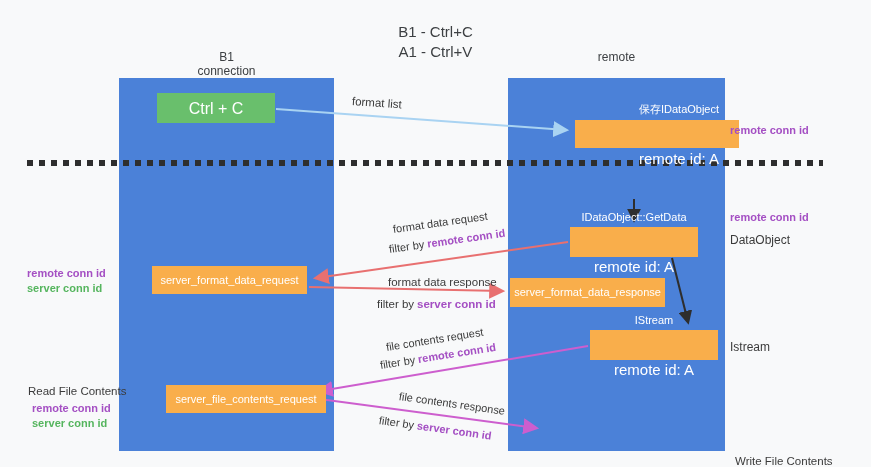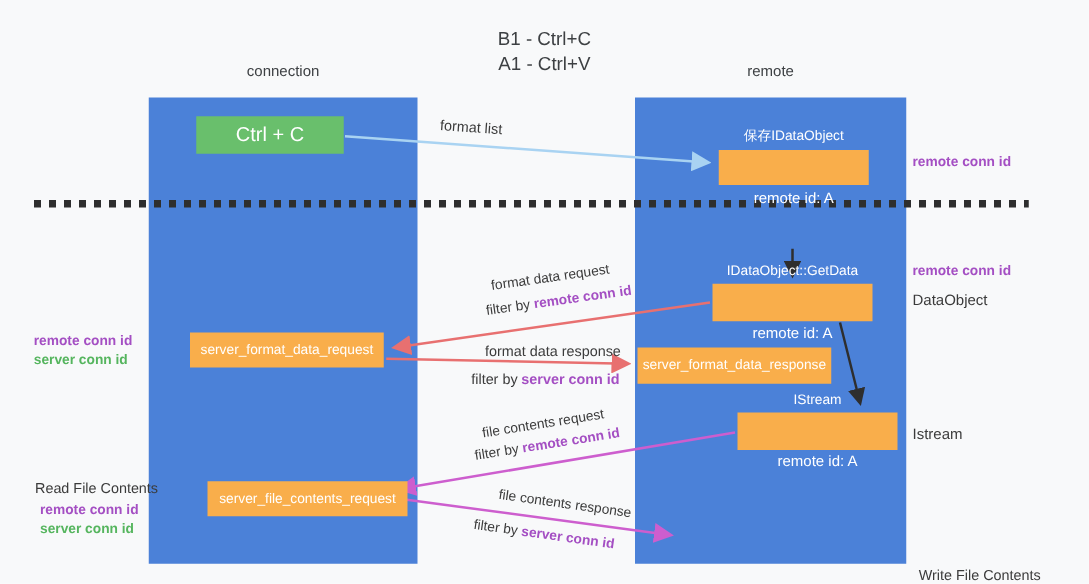--- a/index.html
+++ b/index.html
@@ -13,21 +13,21 @@
   .diagram{position:relative;width:871px;height:467px;background:var(--bg);overflow:hidden;}
   .abs{position:absolute;}
   .title{top:22px;left:0;width:871px;text-align:center;font-size:15px;line-height:20px;color:var(--text-dark);}
   .lifeline-header{text-align:center;font-size:12px;line-height:14px;color:var(--text-dark);}
   .column{background:var(--column-blue);}
   .dashline{height:6px;background:repeating-linear-gradient(90deg,var(--dash) 0 6px,transparent 6px 12px);}
   .node{display:flex;flex-direction:column;align-items:center;justify-content:center;
         color:#fff;font-size:11px;line-height:13px;text-align:center;}
   .node.green{background:var(--box-green);font-size:16px;}
   .node.orange{background:var(--box-orange);}
-  .node .l2{font-size:12px;margin-top:36px;}
+  .node .l2{font-size:15px;margin-top:36px;}
   .mlabel{font-size:11px;font-weight:bold;line-height:15px;white-space:nowrap;}
   .purple{color:var(--label-purple);}
   .green-t{color:var(--label-green);}
   .plain{font-size:11.5px;font-weight:normal;color:#3b3b3b;}
   .alabel{font-size:11px;color:#3b3b3b;white-space:nowrap;transform-origin:left center;}
   .alabel .fval{font-weight:bold;color:var(--label-purple);margin-left:3px;}
   svg.overlay{position:absolute;left:0;top:0;pointer-events:none;}
   .s-blue{stroke:var(--arrow-blue);}   .f-blue{fill:var(--arrow-blue);}
   .s-red{stroke:var(--arrow-red);}     .f-red{fill:var(--arrow-red);}
   .s-mag{stroke:var(--arrow-magenta);} .f-mag{fill:var(--arrow-magenta);}
@@ -37,20 +37,21 @@
 <body>
 
 <div class="diagram">
 
   <div class="abs title">
     <div>B1 - Ctrl+C</div>
     <div>A1 - Ctrl+V</div>
   </div>
 
   <div class="abs lifeline-header" style="left:119px;top:50px;width:215px;">
+    <div>B1</div>
     <div>connection</div>
   </div>
   <div class="abs lifeline-header" style="left:508px;top:50px;width:217px;">
     <div>remote</div>
   </div>
 
   <div class="abs column" style="left:119px;top:78px;width:215px;height:373px;"></div>
   <div class="abs column" style="left:508px;top:78px;width:217px;height:373px;"></div>
 
   <div class="abs dashline" style="left:27px;top:160px;width:796px;"></div>
@@ -75,21 +76,21 @@
     <line class="s-blk" x1="672" y1="258" x2="688" y2="322" stroke-width="2" marker-end="url(#ah-blk)"></line>
     <line class="s-red" x1="568" y1="242" x2="316" y2="278" stroke-width="2" marker-end="url(#ah-red)"></line>
     <line class="s-red" x1="309" y1="287" x2="502" y2="291" stroke-width="2" marker-end="url(#ah-red)"></line>
     <line class="s-mag" x1="588" y1="346" x2="320" y2="391" stroke-width="2" marker-end="url(#ah-mag)"></line>
     <line class="s-mag" x1="312" y1="398" x2="536" y2="428" stroke-width="2" marker-end="url(#ah-mag)"></line>
   </svg>
 
   <div class="abs node green" style="left:157px;top:93px;width:118px;height:30px;">
     <div>Ctrl + C</div>
   </div>
-  <div class="abs node orange" style="left:575px;top:120px;width:120px;height:28px;">
+  <div class="abs node orange" style="left:575px;top:120px;width:120px;height:28px;padding-left:44px;">
     <div>保存IDataObject</div>
     <div class="l2">remote id: A</div>
   </div>
   <div class="abs node orange" style="left:570px;top:227px;width:128px;height:30px;">
     <div>IDataObject::GetData</div>
     <div class="l2">remote id: A</div>
   </div>
   <div class="abs node orange" style="left:152px;top:266px;width:155px;height:28px;">
     <div>server_format_data_request</div>
   </div>

